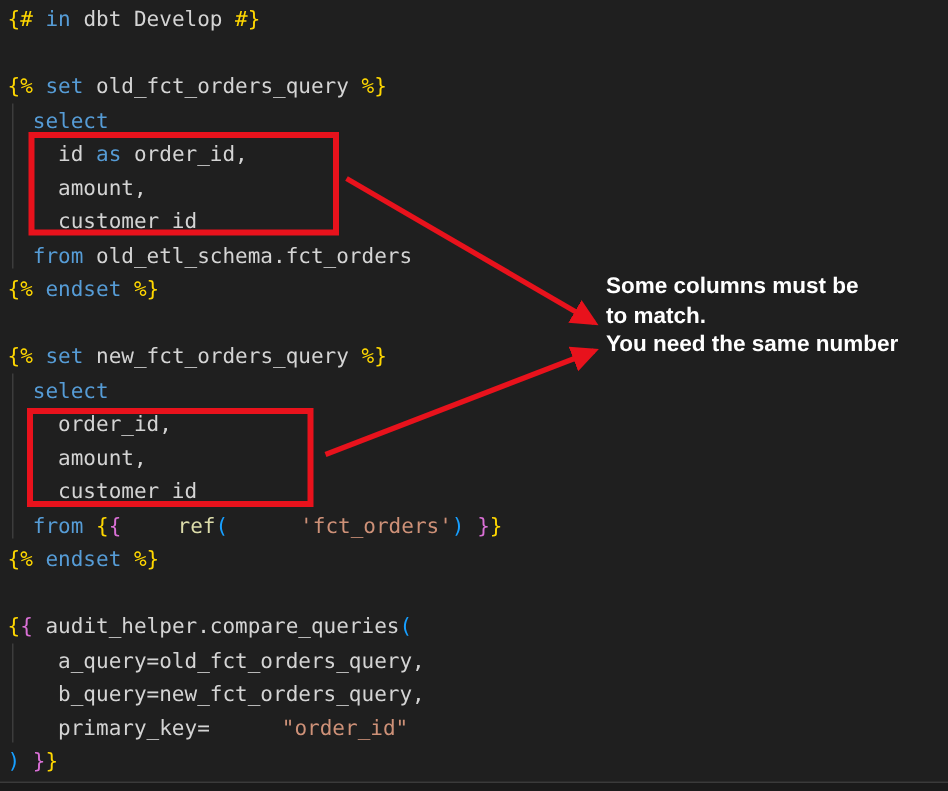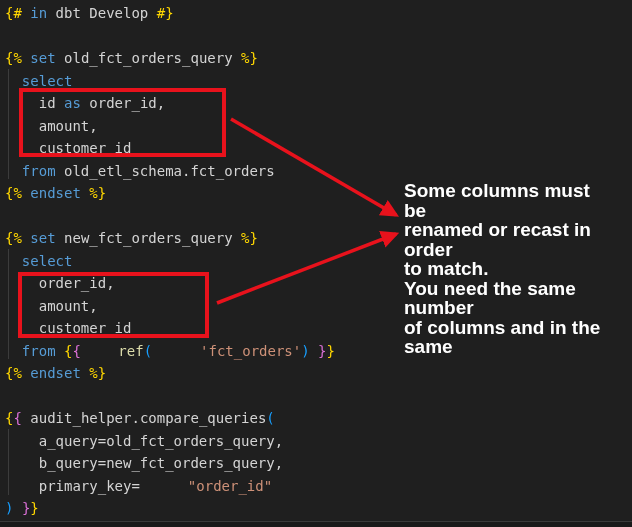--- a/index.html
+++ b/index.html
@@ -23,21 +23,21 @@
   .guide-1{top:69px;height:110px;}
   .guide-2{top:249px;height:110px;}
   .guide-3{top:429px;height:66px;}
   .hl-box{position:absolute;border:4px solid #e8121c;box-sizing:border-box;}
   .hl-box-1{left:19px;top:88px;width:207px;height:69px;}
   .hl-box-2{left:18px;top:272px;width:191px;height:66px;}
   .arrow-overlay{position:absolute;left:0;top:0;width:632px;height:527px;pointer-events:none;}
   .note{
     position:absolute;left:404px;top:181px;width:210px;
     font-family:"Liberation Sans",sans-serif;font-weight:bold;
-    font-size:19px;line-height:19.5px;color:#ffffff;
+    font-size:15px;line-height:19.5px;color:#ffffff;
   }
   .bottom-edge{
     position:absolute;left:0;top:521px;width:632px;height:6px;
     background:#1a1a1a;border-top:1px solid #3a3a3a;box-sizing:border-box;
   }
 </style>
 </head>
 <body>
 
 <div class="screen">
@@ -56,20 +56,18 @@
       <marker id="arrowhead" markerWidth="6" markerHeight="6" refX="4.2" refY="2.5" orient="auto">
         <path d="M0,0 L5.2,2.5 L0,5 Z" fill="#e8121c"></path>
       </marker>
     </defs>
   <line x1="231" y1="119" x2="396" y2="215" stroke="#e8121c" stroke-width="3.5" marker-end="url(#arrowhead)"></line>
       <line x1="217" y1="303" x2="396" y2="234" stroke="#e8121c" stroke-width="3.5" marker-end="url(#arrowhead)"></line>
     </svg>
 
   <div class="note">
     <div>Some columns must be</div>
-    <div>renamed or recast in order</div>
     <div>to match.</div>
     <div>You need the same number</div>
-    <div>of columns and in the same</div>
   </div>
 
   <div class="bottom-edge"></div>
 </div>
 
 </body></html>

